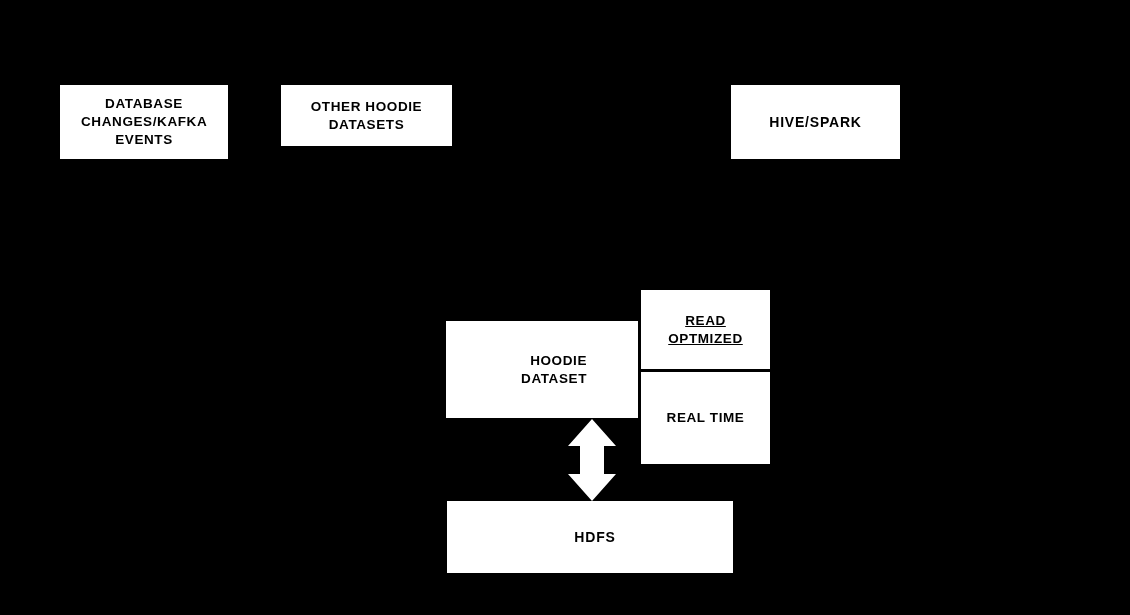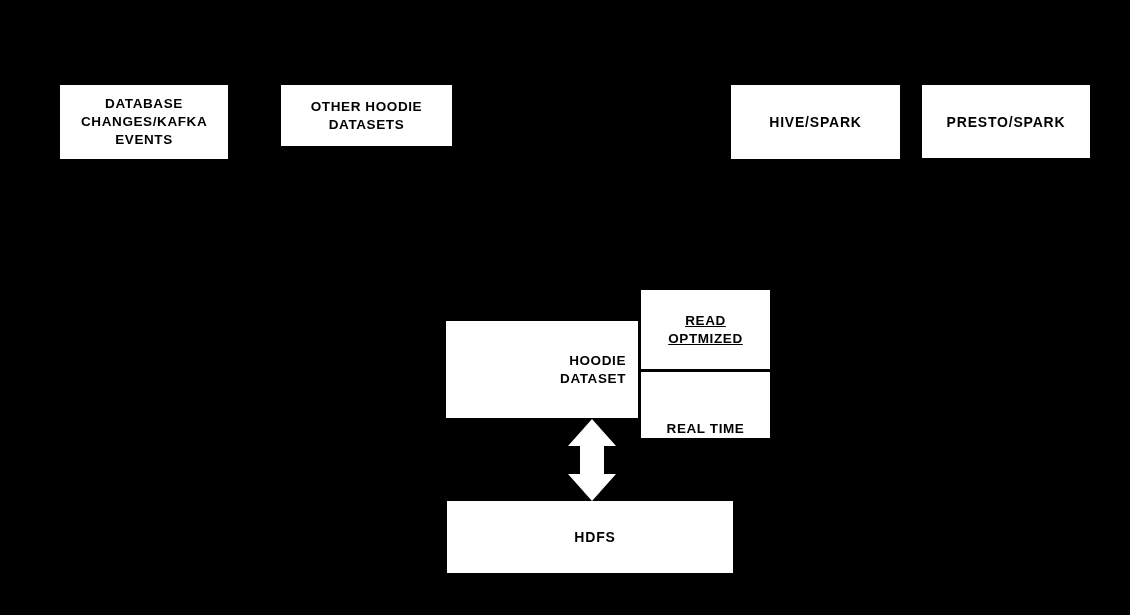--- a/index.html
+++ b/index.html
@@ -34,23 +34,23 @@
   .comic {
     font-family: "Liberation Sans", sans-serif;
     font-size: 14px;
     letter-spacing: 0.8px;
   }
   .n-db      { left: 60px;  top: 85px;  width: 168px; height: 74px; }
   .n-other   { left: 281px; top: 85px;  width: 171px; height: 61px; }
   .n-hive    { left: 731px; top: 85px;  width: 169px; height: 74px; }
   .n-presto  { left: 922px; top: 85px;  width: 168px; height: 73px; }
   .n-hoodie  { left: 446px; top: 321px; width: 192px; height: 97px;
-               justify-content: flex-end; text-align: right; padding-right: 12px; }
+               justify-content: center; text-align: right; }
   .n-read    { left: 641px; top: 290px; width: 129px; height: 79px; }
-  .n-real    { left: 641px; top: 372px; width: 129px; height: 66px; align-items: flex-end; }
+  .n-real    { left: 641px; top: 372px; width: 129px; height: 92px; }
   .n-hdfs    { left: 447px; top: 501px; width: 286px; height: 72px; padding-left: 10px; }
 
   .lbl-db     { max-width: 126px; display: inline-block; text-align: center; }
   .lbl-other  { max-width: 152px; display: inline-block; }
   .lbl-read   { max-width: 100px; display: inline-block; text-decoration: underline; }
   .lbl-hoodie { max-width: 90px;  display: inline-block; }
 
   .arrow {
     position: absolute;
     left: 566px;
@@ -69,23 +69,20 @@
   </div>
 
   <div class="node marker n-other">
     <span class="lbl-other">OTHER HOODIE DATASETS</span>
   </div>
 
   <div class="node comic n-hive">
     <span>HIVE/SPARK</span>
   </div>
 
-  <div class="node comic n-presto">
-    <span>PRESTO/SPARK</span>
-  </div>
 
   <div class="node marker n-hoodie">
     <span class="lbl-hoodie">HOODIE DATASET</span>
   </div>
 
   <div class="node marker n-read">
     <span class="lbl-read">READ OPTMIZED</span>
   </div>
 
   <div class="node marker n-real">

